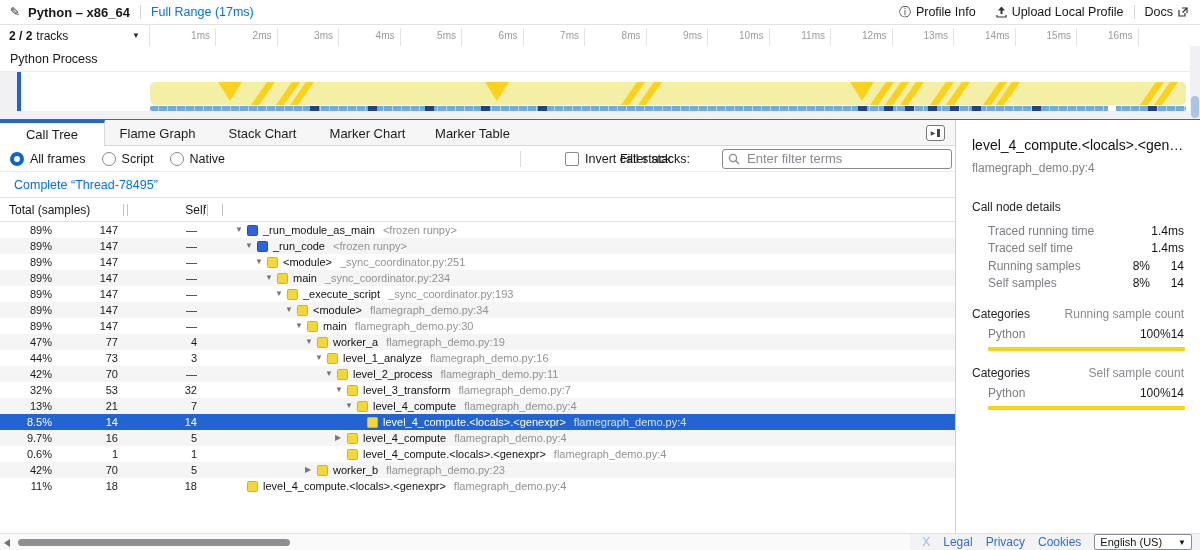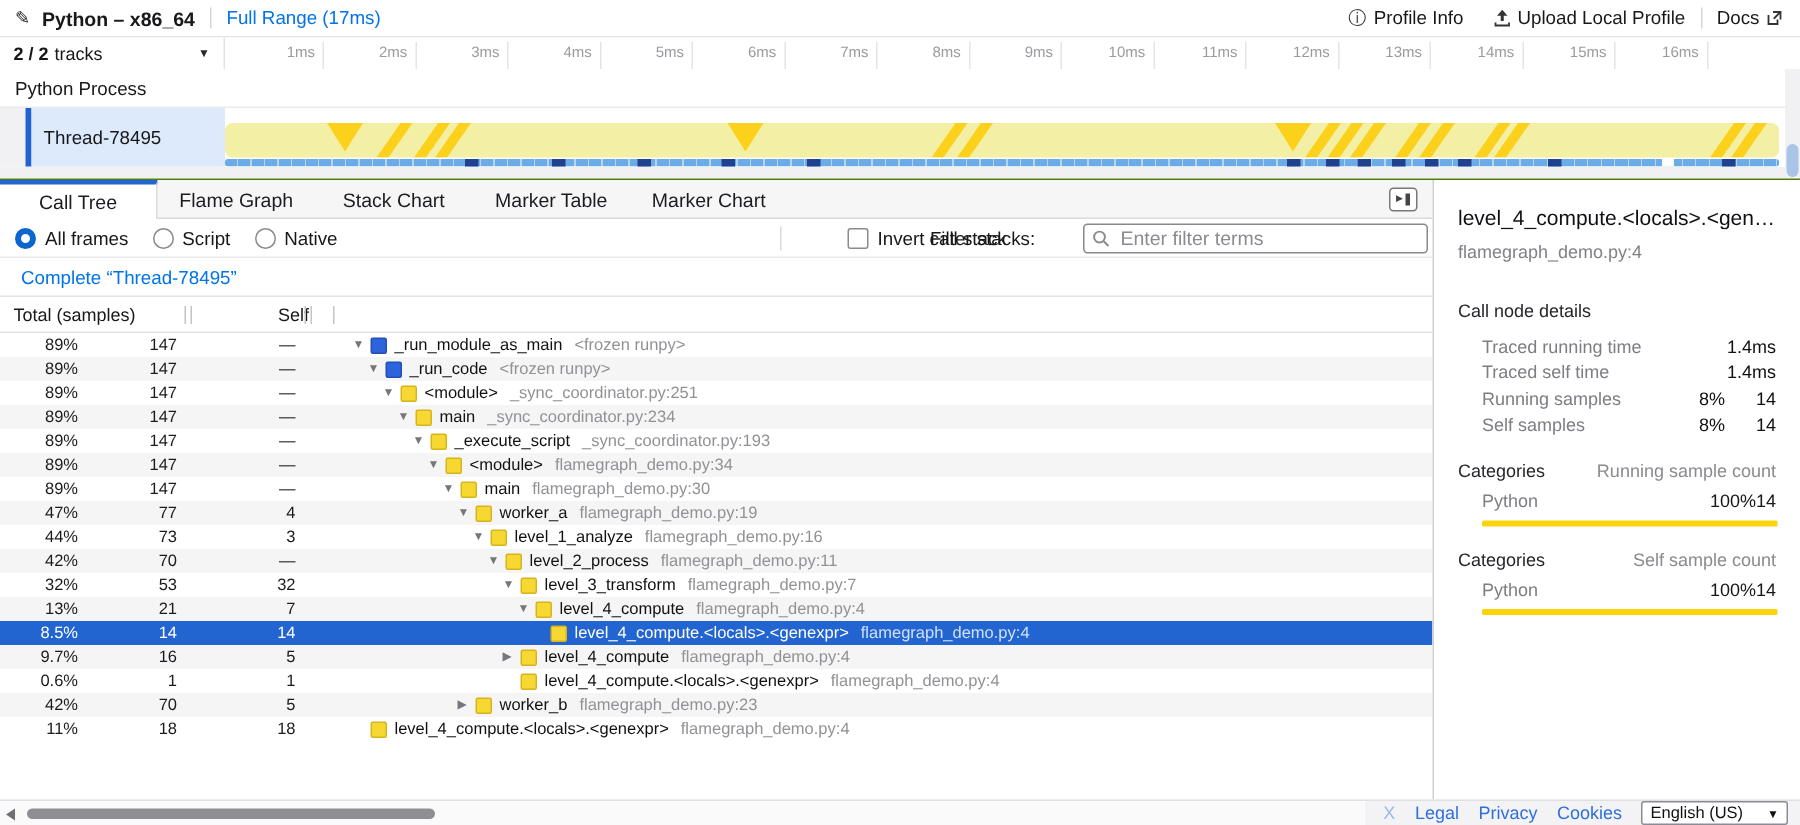--- a/index.html
+++ b/index.html
@@ -218,23 +218,20 @@
     </div>
 </div>
 
 <div class="tracks">
   <div class="process-row">
     <span>Python Process</span>
   </div>
   <div class="thread-row">
     <div class="thread-gutter"></div>
     <div class="thread-accent"></div>
-    <div class="thread-panel">
-      <span>Thread-78495</span>
-    </div>
     <div class="flame-area" id="flame-area"><svg width="1040" height="39">
           <defs>
             <clipPath id="bandclip">
               <rect x="0" y="10" width="1036" height="23" rx="5"></rect>
             </clipPath>
           </defs>
           <rect x="0" y="10" width="1036" height="23" rx="5" fill="#f3efa4"></rect>
           <g clip-path="url(#bandclip)">
             <polygon points="68,10 92,10 80,29" fill="#fcd11c"></polygon>
             <polygon points="335,10 359,10 347,29" fill="#fcd11c"></polygon>
@@ -278,22 +275,22 @@
 </div>
 
 <div class="main">
   <div class="content">
 
     <div class="tabbar">
       <div class="tabs-host" id="tabs-host">
           <div class="tab active">Call Tree</div>
           <div class="tab">Flame Graph</div>
           <div class="tab">Stack Chart</div>
+          <div class="tab">Marker Chart</div>
           <div class="tab">Marker Table</div>
-          <div class="tab">Marker Chart</div>
         </div>
       <div class="panel-toggle">
         <span class="pt-arrow">▶</span>
         <span class="pt-bar"></span>
       </div>
     </div>
 
     <div class="filter-row">
       <span class="radio on"></span>
       <span class="r-label">All frames</span>

